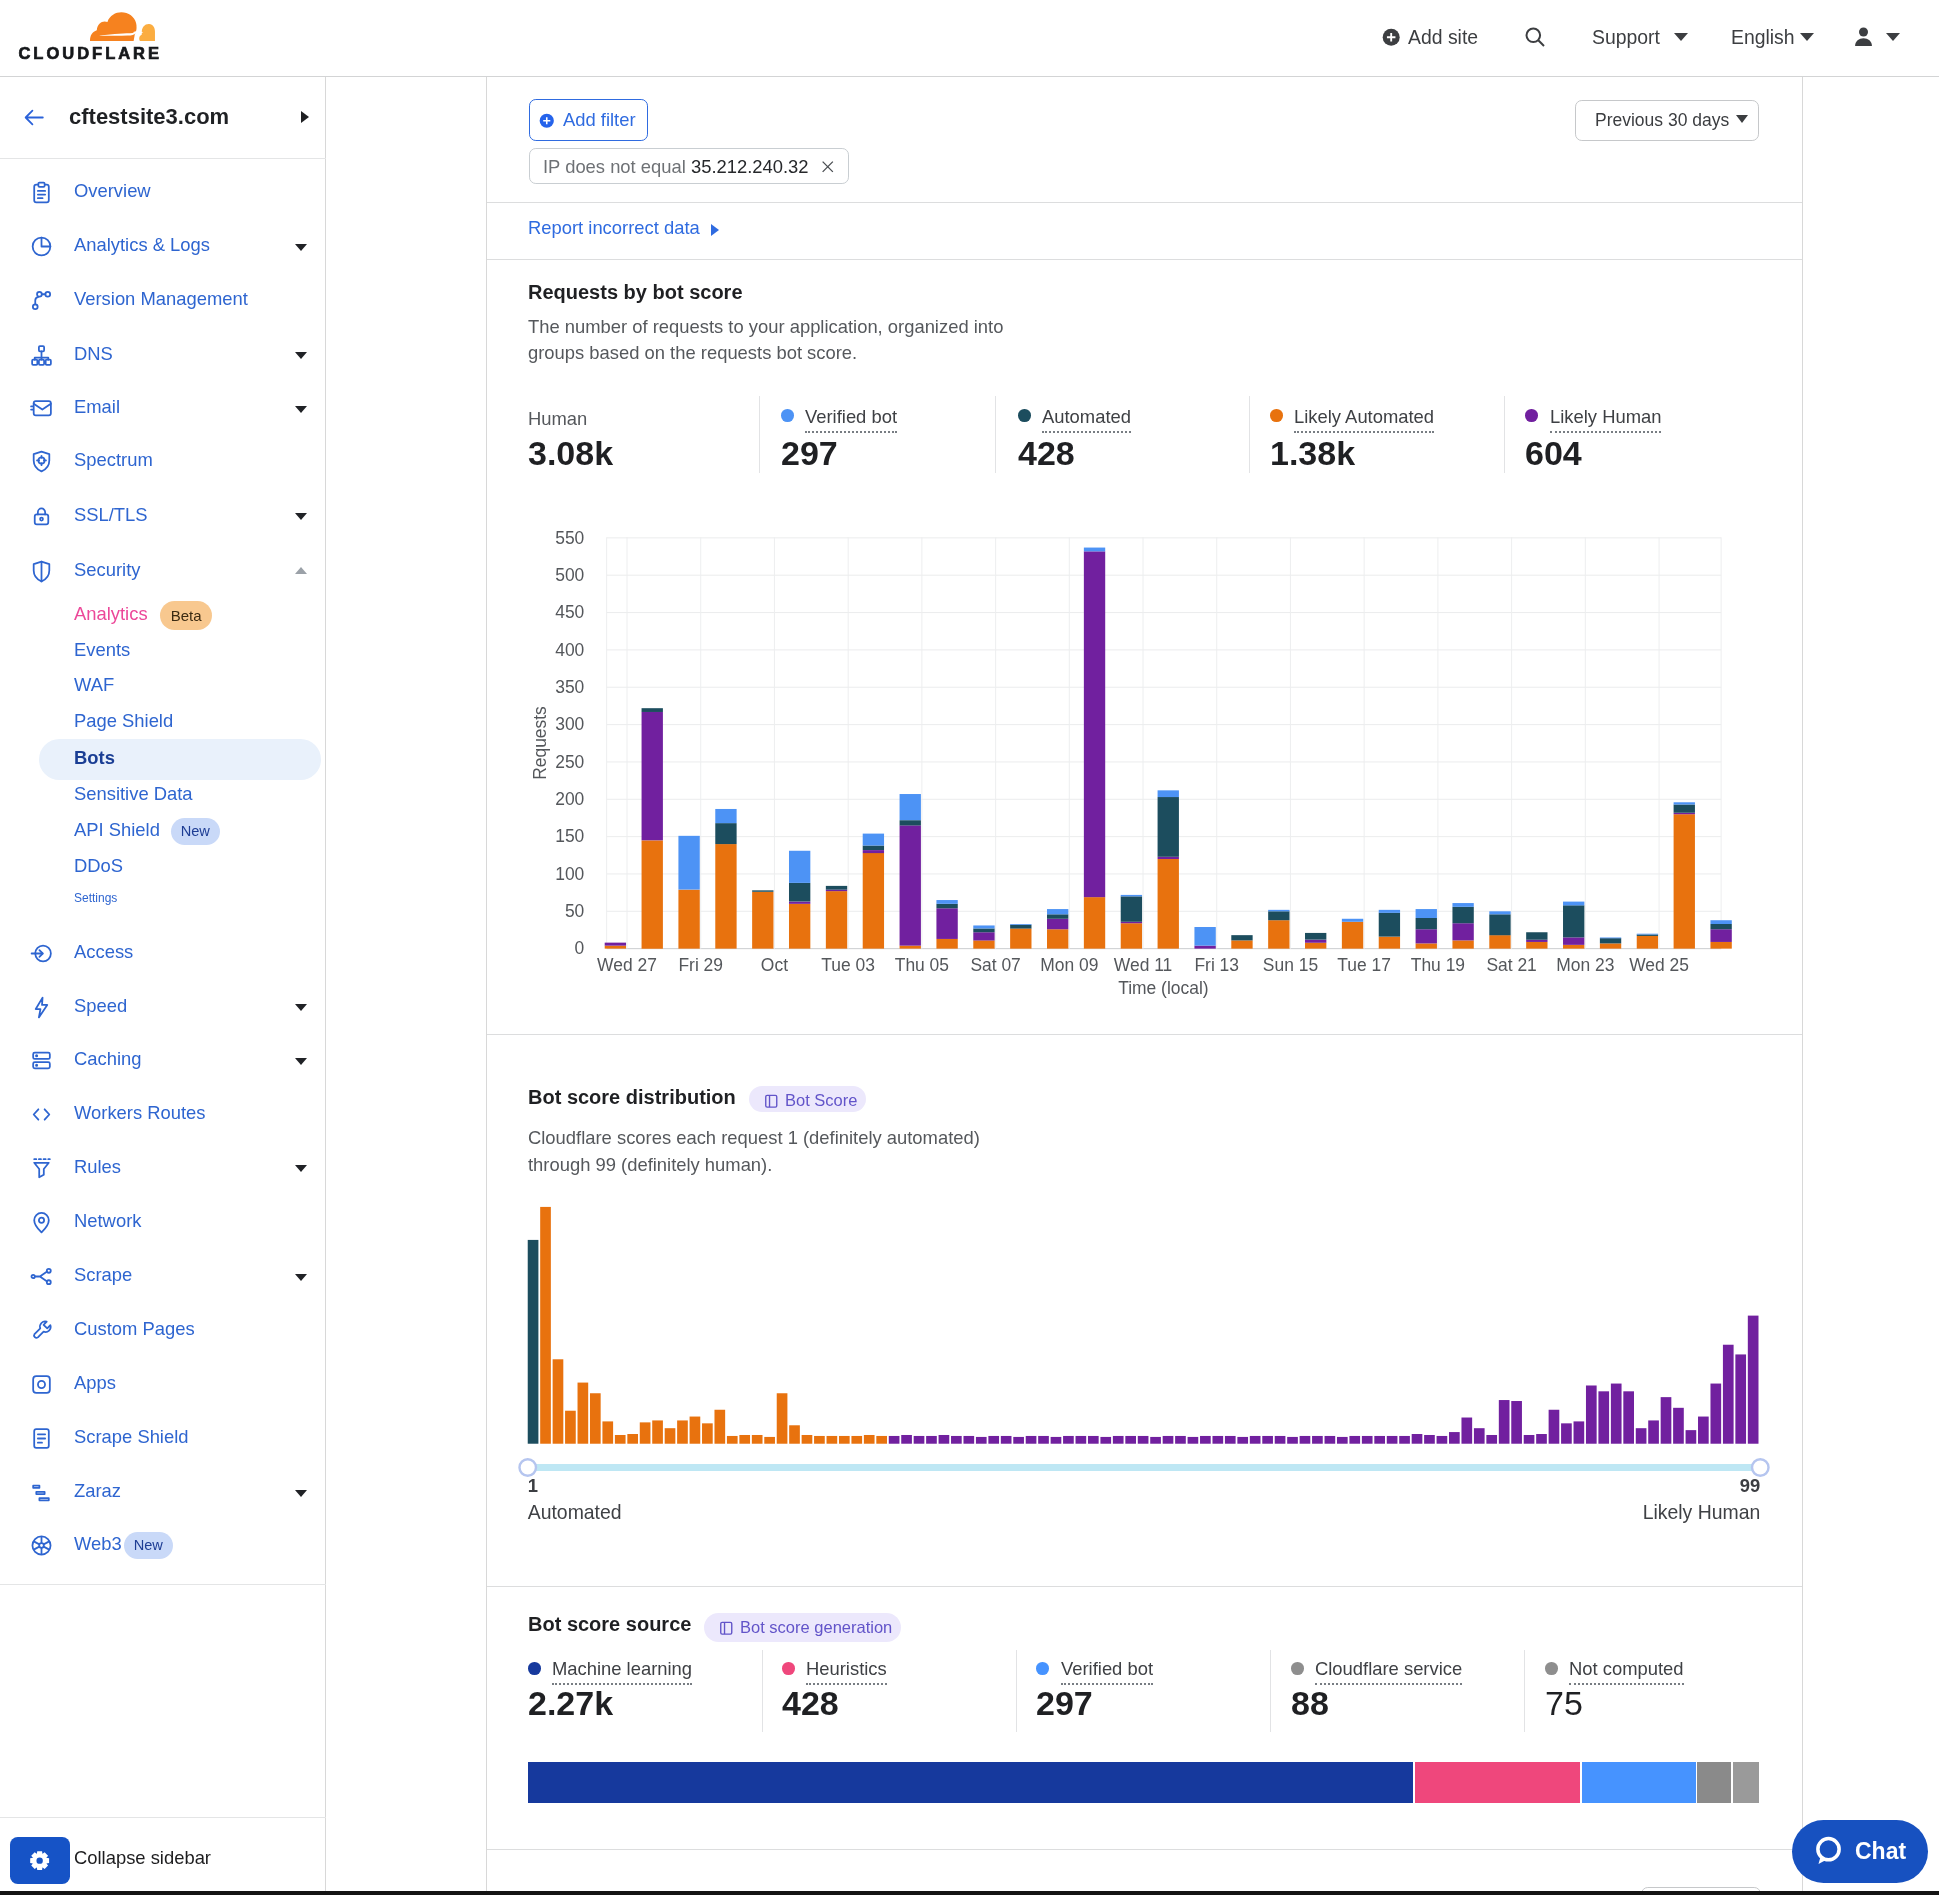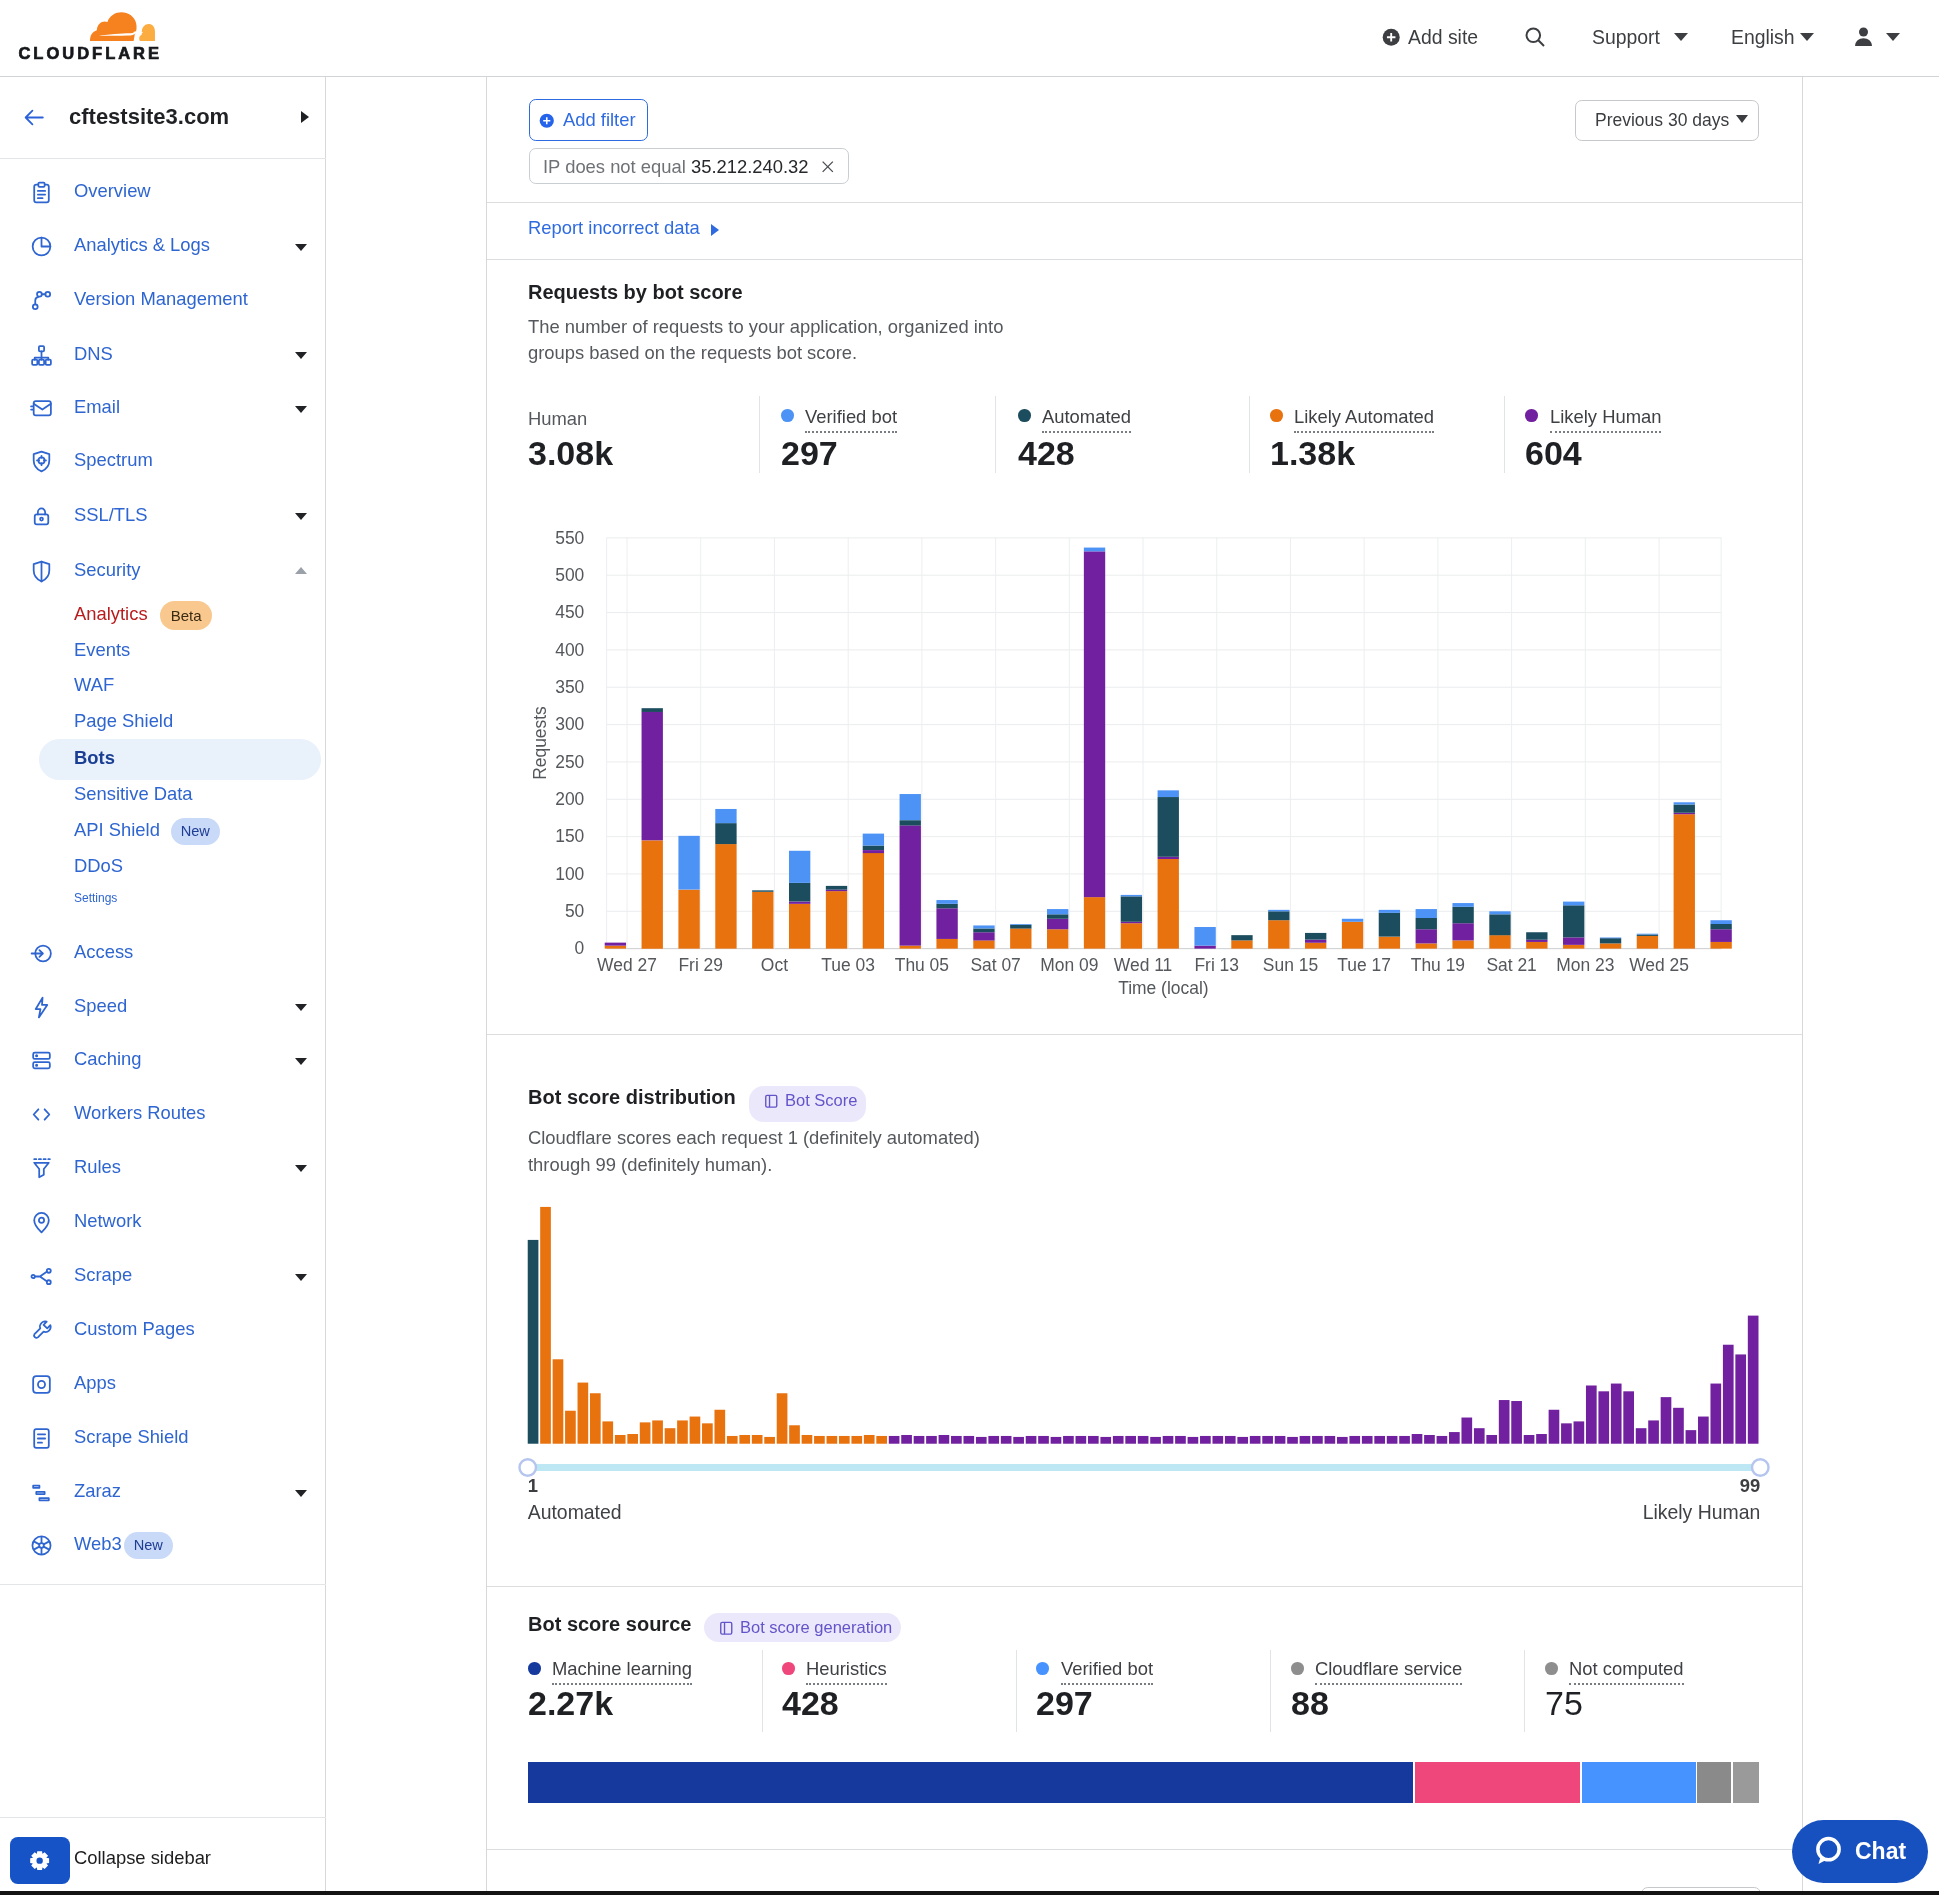--- a/index.html
+++ b/index.html
@@ -88,21 +88,21 @@
   </svg>
 <div style="position:absolute;left:74px;top:504px;font-size:18.4px;color:#2E65D0">SSL/TLS</div>
 <div style="position:absolute;left:295px;top:513px;width:0;height:0;border-left:6.3px solid transparent;border-right:6.3px solid transparent;border-top:7.8px solid #202226"></div>
 <svg style="position:absolute;left:29px;top:559px" width="25" height="25" viewBox="0 0 24 24" fill="none" stroke="#2E65D0" stroke-width="1.7" stroke-linecap="round" stroke-linejoin="round">
     <path d="M12 2.5 19.5 5 v6 c0 5-3 8.5-7.5 10.5 C7.5 19.5 4.5 16 4.5 11 V5 Z"></path>
     <path d="M12 2.5 V21.5"></path>
   </svg>
 <div style="position:absolute;left:74px;top:559px;font-size:18.4px;color:#2E65D0">Security</div>
 <div style="position:absolute;left:295px;top:567px;width:0;height:0;border-left:6.3px solid transparent;border-right:6.3px solid transparent;border-bottom:7.8px solid #9BA1A8"></div>
 <div style="position:absolute;left:39px;top:739px;width:282px;height:41px;border-radius:20.4px;background:#E9F1FB"></div>
-<div style="position:absolute;left:74px;top:603px;font-size:18.4px;font-weight:normal;color:#b91c1c">Analytics</div>
+<div style="position:absolute;left:74px;top:603px;font-size:18.4px;font-weight:normal;color:#ec4899">Analytics</div>
 <div style="position:absolute;left:74px;top:639px;font-size:18.4px;font-weight:normal;color:#2E65D0">Events</div>
 <div style="position:absolute;left:74px;top:674px;font-size:18.4px;font-weight:normal;color:#2E65D0">WAF</div>
 <div style="position:absolute;left:74px;top:710px;font-size:18.4px;font-weight:normal;color:#2E65D0">Page Shield</div>
 <div style="position:absolute;left:74px;top:747px;font-size:18.4px;font-weight:bold;color:#1A3E94">Bots</div>
 <div style="position:absolute;left:74px;top:783px;font-size:18.4px;font-weight:normal;color:#2E65D0">Sensitive Data</div>
 <div style="position:absolute;left:74px;top:819px;font-size:18.4px;font-weight:normal;color:#2E65D0">API Shield</div>
 <div style="position:absolute;left:74px;top:855px;font-size:18.4px;font-weight:normal;color:#2E65D0">DDoS</div>
 <div style="position:absolute;left:74px;top:891px;font-size:12px;font-weight:normal;color:#2E65D0">Settings</div>
 <div style="position:absolute;left:160px;top:601px;height:29px;border-radius:14.6px;background:#F8C88F;color:#3C2B12;font-size:15px;line-height:29px;padding:0 10.7px">Beta</div>
 <div style="position:absolute;left:171px;top:818px;height:27px;border-radius:13.6px;background:#C9D9F8;color:#1E3D94;font-size:14.6px;line-height:27px;padding:0 9.7px">New</div>
@@ -383,21 +383,21 @@
     <rect x="1224" y="562.4" width="22" height="8.5" fill="#1C4D5E"></rect>
     <rect x="1224" y="560.1" width="22" height="2.3" fill="#4D93F5"></rect>
     <rect x="1262" y="704.1" width="22" height="6.9" fill="#E8720E"></rect>
     <rect x="1262" y="691.0" width="22" height="13.1" fill="#71209F"></rect>
     <rect x="1262" y="685.6" width="22" height="5.4" fill="#1C4D5E"></rect>
     <rect x="1262" y="681.7" width="22" height="3.9" fill="#4D93F5"></rect>
     <text x="698" y="758" text-anchor="middle" font-size="18" fill="#54575B">Time (local)</text>
     <text x="61" y="499" text-anchor="middle" font-size="18" fill="#54575B" transform="rotate(-90 61 499)">Requests</text>
   </svg>
 <div style="position:absolute;left:528px;top:1086px;font-size:20px;font-weight:bold;color:#1F2023">Bot score distribution</div>
-<div style="position:absolute;left:749px;top:1086px;height:36px;border-radius:14.6px;background:#ECE8FC;color:#6254C9;font-size:16.5px;line-height:29px;padding:0 8.7px 0 36px">Bot Score<svg style="position:absolute;left:13.6px;top:6.8px" width="16.5" height="16.5" viewBox="0 0 24 24" fill="none" stroke="#6254C9" stroke-width="2">
+<div style="position:absolute;left:749px;top:1086px;height:26px;border-radius:14.6px;background:#ECE8FC;color:#6254C9;font-size:16.5px;line-height:29px;padding:0 8.7px 0 36px">Bot Score<svg style="position:absolute;left:13.6px;top:6.8px" width="16.5" height="16.5" viewBox="0 0 24 24" fill="none" stroke="#6254C9" stroke-width="2">
       <rect x="4" y="3.5" width="16" height="17" rx="2"></rect>
       <line x1="9.5" y1="3.5" x2="9.5" y2="20.5"></line>
     </svg></div>
 <div style="position:absolute;left:528px;top:1124px;font-size:18.4px;line-height:27px;color:#55585C">Cloudflare scores each request 1 (definitely automated)<br>through 99 (definitely human).</div>
 <svg style="position:absolute;left:486px;top:1034px" width="1316" height="505" viewBox="0 0 1356 520">
     <rect x="43.00" y="212.0" width="11" height="210" fill="#1C4D5E"></rect>
     <rect x="55.83" y="178.0" width="11" height="244" fill="#E8720E"></rect>
     <rect x="68.66" y="335.0" width="11" height="87" fill="#E8720E"></rect>
     <rect x="81.48" y="388.0" width="11" height="34" fill="#E8720E"></rect>
     <rect x="94.31" y="359.0" width="11" height="63" fill="#E8720E"></rect>

